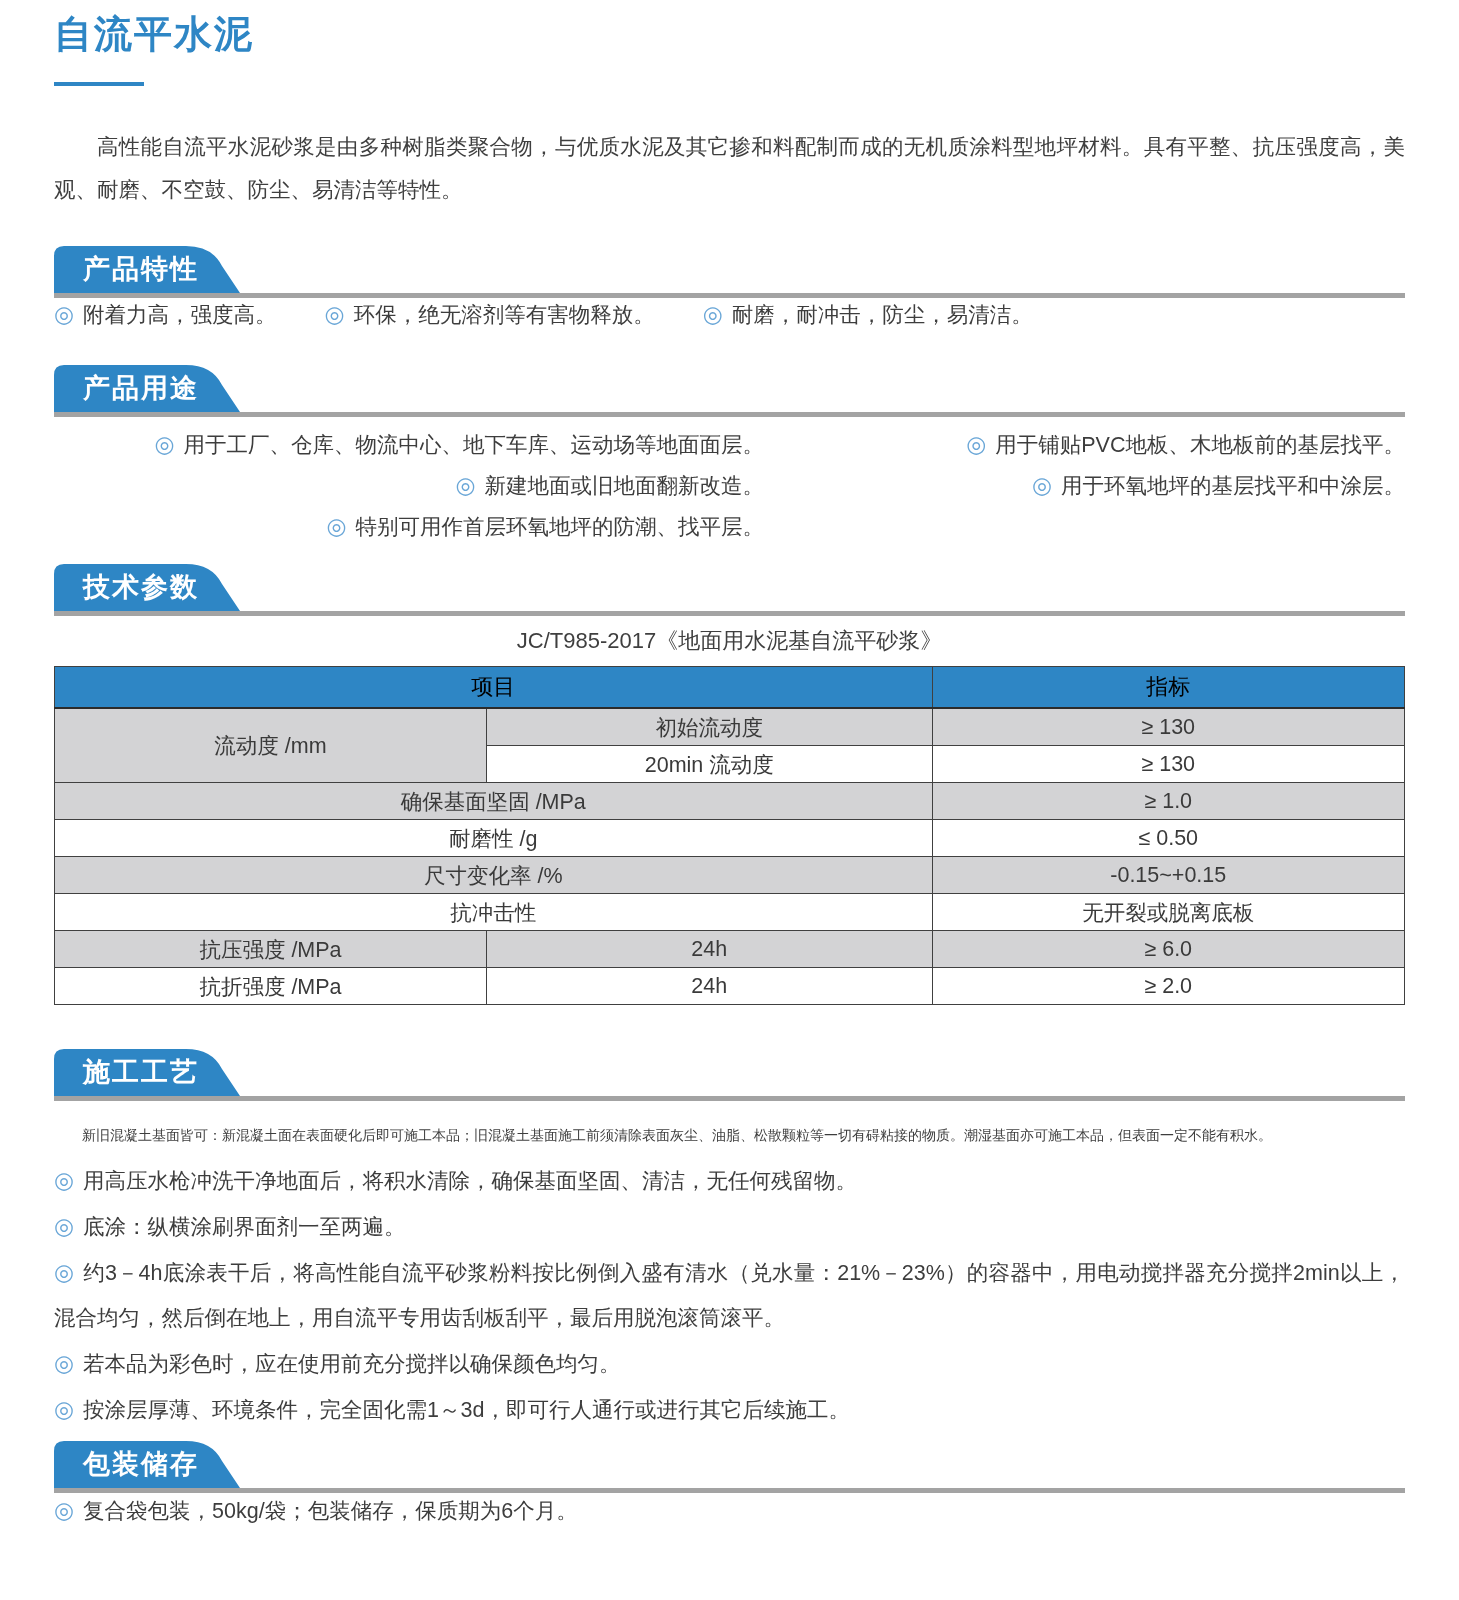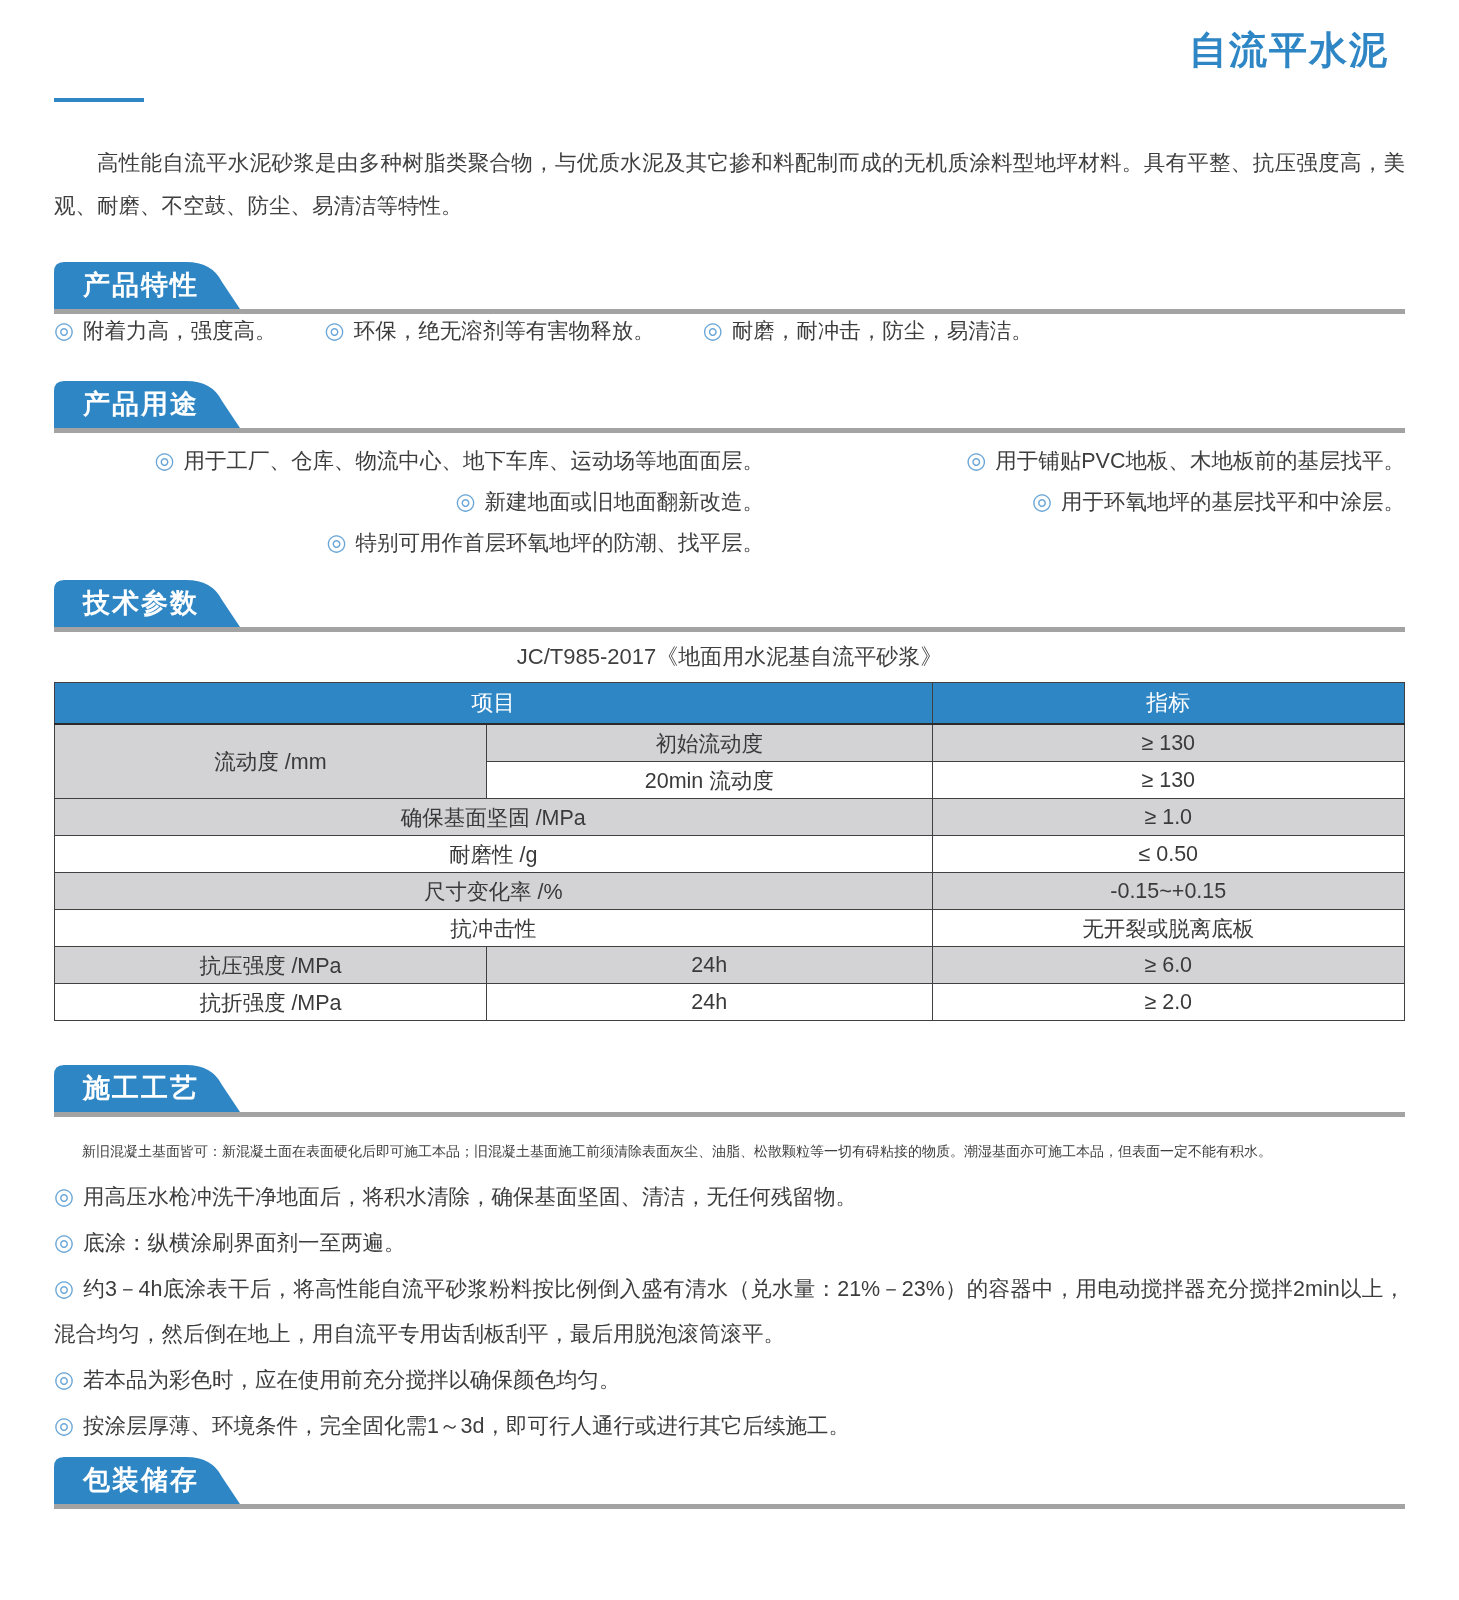--- a/index.html
+++ b/index.html
@@ -6,22 +6,22 @@
   body {
     width: 1459px; height: 1600px; overflow: hidden;
     font-family: "Liberation Sans", "DejaVu Sans", sans-serif;
     color: #3d3d3d;
     -webkit-font-smoothing: antialiased;
   }
   .page { padding: 12px 54px 0 54px; }
 
   
   .doc-title {
-    margin: 16px; font-size: 38px; font-weight: bold; color: #2e86c5;
-    letter-spacing: 2px; line-height: 44px; text-align: right;
+    margin: 0; font-size: 38px; font-weight: bold; color: #2e86c5;
+    letter-spacing: 2px; line-height: 44px;
   }
   .title-underline { width: 90px; height: 4px; background: #2e86c5; margin-top: 26px; }
 
   
   .intro {
     margin: 40px 0 0 0; font-size: 21.5px; line-height: 43px;
     text-indent: 2em; text-align: justify; color: #3f3f3f;
   }
 
   
@@ -59,21 +59,21 @@
   .sec-pack     { margin-top: 8px; }
 
   
   .table-caption { text-align: center; font-size: 22px; margin: 10px 0 10px 0; color: #3f3f3f; }
   table.specs { width: 100%; border-collapse: collapse; table-layout: fixed; }
   table.specs th, table.specs td {
     border: 1px solid #404040; text-align: center; vertical-align: middle;
     font-size: 21.5px; padding: 0; height: 36px; color: #3a3a3a; font-weight: normal;
   }
   table.specs thead th {
-    background: #2e86c5; color: #ffffff; height: 40px; font-size: 22px;
+    background: #2e86c5; color: #000000; height: 40px; font-size: 22px;
     border-bottom: 2px solid #2b2b2b;
   }
   table.specs td.gray { background: #d3d3d5; }
 
   
   .process-para {
     margin: 12px 0 0 0; font-size: 14px; line-height: 45px;
     text-indent: 2em; text-align: justify;
   }
   .process-list { margin-top: 0; }
@@ -199,15 +199,18 @@
         <li><span class="blt">◎</span><span>按涂层厚薄、环境条件，完全固化需1～3d，即可行人通行或进行其它后续施工。</span></li>
       </ul>
   </section>
 
   <section class="sec-pack">
     <div class="sec-head">
       <div class="badge">
         <span class="badge-label">包装储存</span>
       </div>
     </div>
+    <ul class="blist pack-list" id="pack-list">
+        <li><span class="blt">◎</span><span>复合袋包装，50kg/袋；包装储存，保质期为6个月。</span></li>
+      </ul>
   </section>
 
 </div>
 
 </body></html>

